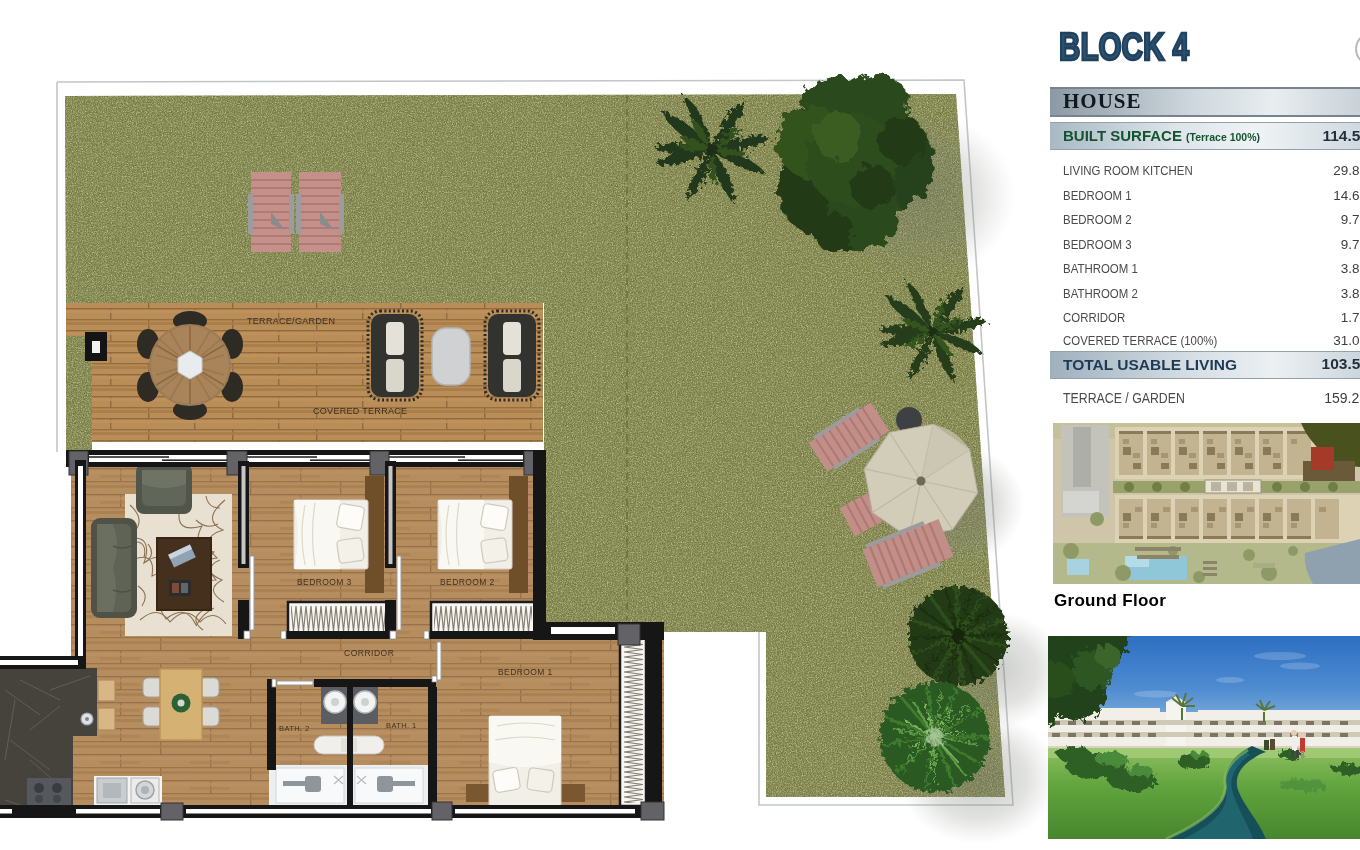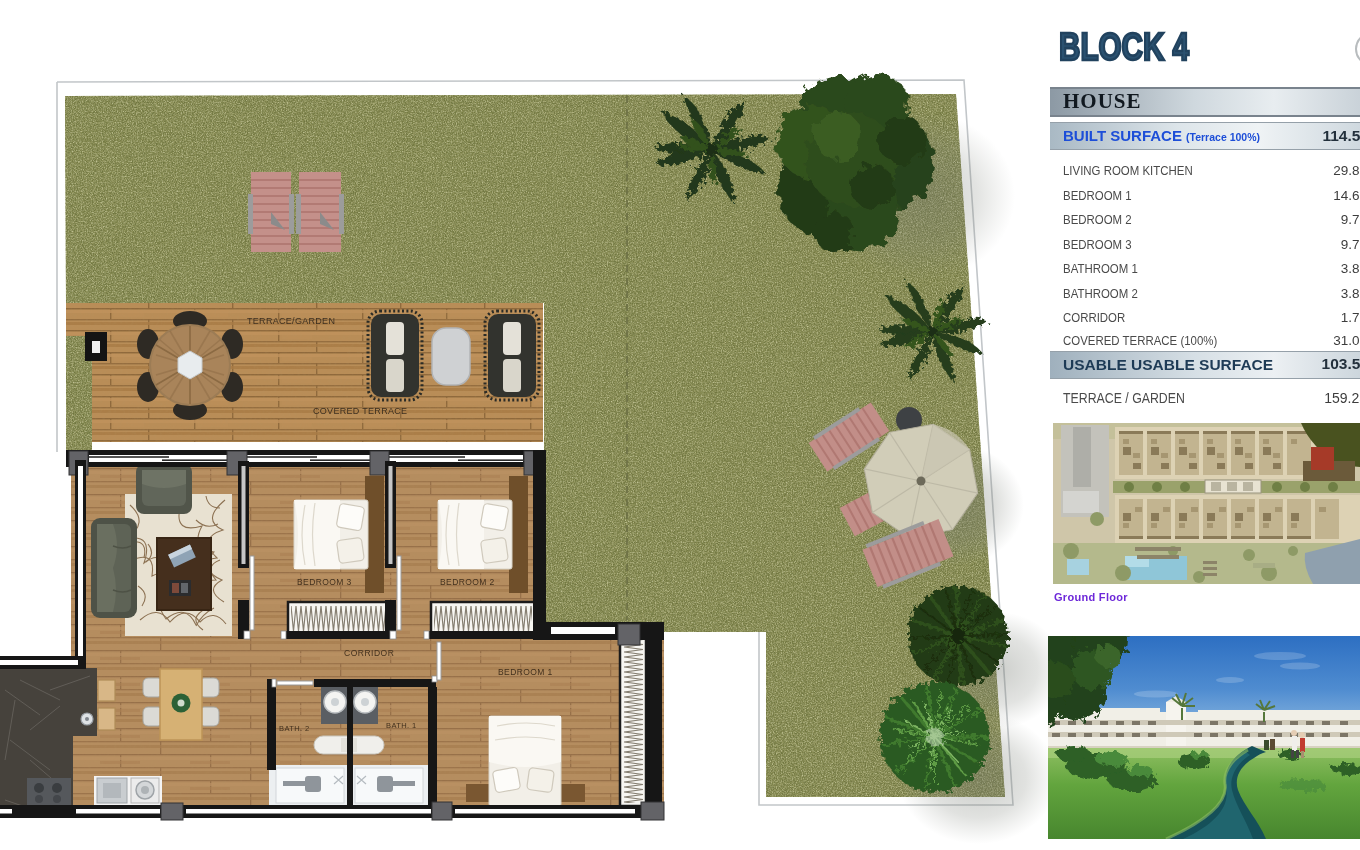--- a/index.html
+++ b/index.html
@@ -601,21 +601,21 @@
 <div class="abs" style="left:1059px;top:26px;font-size:38px;font-weight:bold;letter-spacing:0px;color:#2a5170;-webkit-text-stroke:2.6px #21425e;transform:scaleX(0.78);transform-origin:left top;">BLOCK 4</div>
 
 <div class="abs" style="left:1355px;top:32px;width:30px;height:30px;border-radius:50%;border:2px solid #b8bcbe;background:#fff;"></div>
 
 <div class="band" style="top:87px;height:26px;background:linear-gradient(90deg,#8c99a4,#cfd8de 45%,#e8edf0 70%,#c6cfd6);border-top:2px solid #79838d;border-bottom:2px solid #79838d;"></div>
 
 <div class="abs" style="left:1063px;top:89px;font-size:21px;font-weight:bold;letter-spacing:1px;color:#10181f;font-family:Liberation Serif, serif;">HOUSE</div>
 
 <div class="band" style="top:122px;height:26px;background:linear-gradient(90deg,#a9b9c4,#dde5ea 40%,#eff3f5 65%,#ccd6dd);border-top:1.5px solid #95a0a9;border-bottom:1.5px solid #95a0a9;"></div>
 
-<div class="abs" style="left:1063px;top:127px;font-size:15px;font-weight:bold;color:#1d4ed8;">BUILT SURFACE <span style="font-size:10.5px;">(Terrace 100%)</span></div>
+<div class="abs" style="left:1063px;top:127px;font-size:15px;font-weight:bold;color:#14532d;">BUILT SURFACE <span style="font-size:10.5px;">(Terrace 100%)</span></div>
 
 <div class="abs" style="left:1240px;top:127px;width:129px;text-align:right;font-size:15.5px;font-weight:bold;color:#23303c;">114.50</div>
 
 <div class="rowlab" style="top:163px;">LIVING ROOM KITCHEN</div>
     <div class="rowval" style="top:163px;">29.85</div>
 
 <div class="rowlab" style="top:187.5px;">BEDROOM 1</div>
     <div class="rowval" style="top:187.5px;">14.60</div>
 
 <div class="rowlab" style="top:212px;">BEDROOM 2</div>
@@ -631,28 +631,28 @@
     <div class="rowval" style="top:285.5px;">3.85</div>
 
 <div class="rowlab" style="top:310px;">CORRIDOR</div>
     <div class="rowval" style="top:310px;">1.70</div>
 
 <div class="rowlab" style="top:332.5px;">COVERED TERRACE (100%)</div>
     <div class="rowval" style="top:332.5px;">31.05</div>
 
 <div class="band" style="top:351px;height:26px;background:linear-gradient(90deg,#9fb0bd,#d6dfe5 45%,#ecf0f3 70%,#c9d3da);border-top:1.5px solid #95a0a9;border-bottom:1.5px solid #95a0a9;"></div>
 
-<div class="abs" style="left:1063px;top:356px;font-size:15.5px;font-weight:bold;color:#1d3a55;">USABLE USABLE SURFACE</div>
+<div class="abs" style="left:1063px;top:356px;font-size:15.5px;font-weight:bold;color:#1d3a55;">TOTAL USABLE LIVING</div>
 
 <div class="abs" style="left:1240px;top:355px;width:129px;text-align:right;font-size:15.5px;font-weight:bold;color:#23303c;">103.50</div>
 
 <div class="rowlab" style="top:390px;font-size:14px;">TERRACE / GARDEN</div>
     <div class="rowval" style="top:390px;font-size:14px;">159.25</div>
 
-<div class="abs" style="left:1054px;top:591px;font-size:11px;font-weight:bold;letter-spacing:0.3px;color:#6d28d9;">Ground Floor</div>
+<div class="abs" style="left:1054px;top:591px;font-size:17px;font-weight:bold;letter-spacing:0.3px;color:#000000;">Ground Floor</div>
 
 <svg class="abs" style="left:1053px;top:423px" width="307" height="161" viewBox="0 0 307 161">
 
 <rect width="307" height="161" fill="#cfc6a9"></rect>
 
 <rect x="0" y="0" width="307" height="16" fill="#c4c09a"></rect>
 
 <rect x="8" y="2" width="48" height="92" fill="#c3c2bb"></rect>
 <rect x="20" y="4" width="18" height="60" fill="#aeaea8"></rect>
 <rect x="10" y="68" width="36" height="22" fill="#d4d4d0"></rect>

